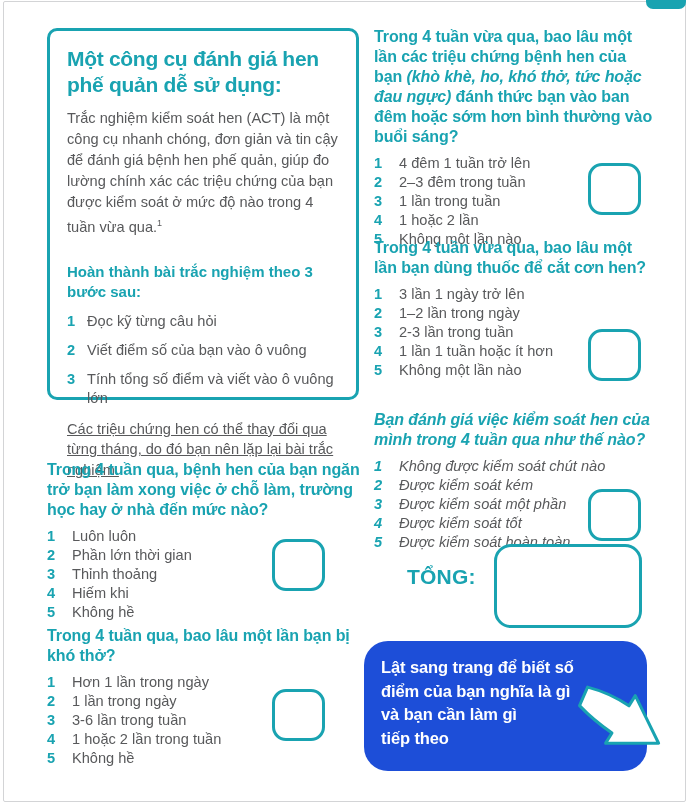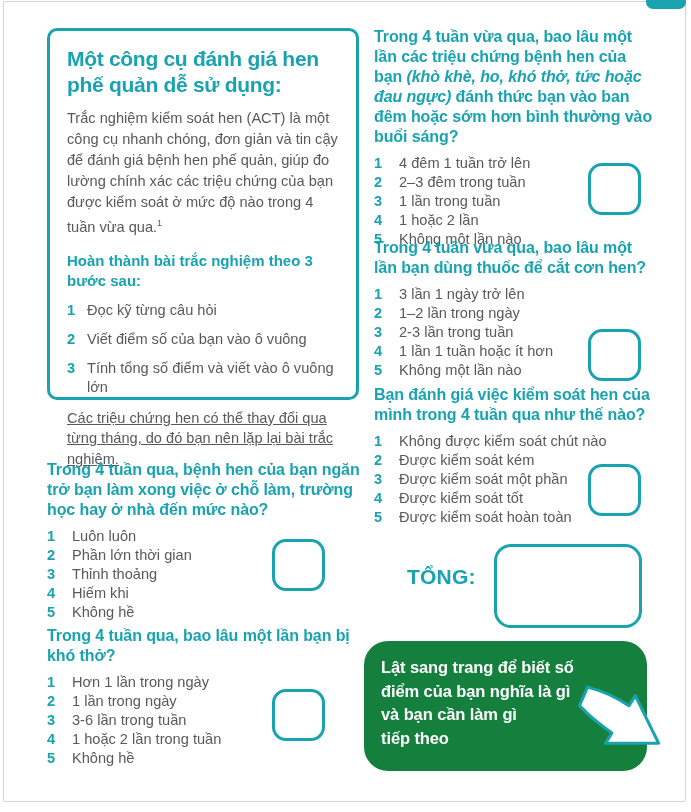--- a/index.html
+++ b/index.html
@@ -20,31 +20,31 @@
     position:absolute;left:47px;top:28px;width:312px;height:372px;
     box-sizing:border-box;border:3px solid #19a3b1;border-radius:10px;
     padding:11px 14px 0 17px;background:#fff;
   }
   .intro-title{
     color:#19a3b1;font-weight:bold;font-size:21px;line-height:26px;
     letter-spacing:-0.3px;white-space:pre-line;margin:4px 0 10px 0;
   }
   .intro-desc{color:#58595b;font-size:14.6px;line-height:21px;}
   .intro-desc sup{font-size:9px;}
-  .steps-heading{color:#19a3b1;font-weight:bold;font-size:15px;line-height:20px;margin-top:13px;}
+  .steps-heading{color:#19a3b1;font-weight:bold;font-size:15px;line-height:20px;margin-top:24px;}
   .steps{margin:10px 0 0 0;padding:0;list-style:none;}
   .steps .step{display:flex;margin-bottom:10px;font-size:14.6px;line-height:19px;}
   .steps .num{color:#19a3b1;font-weight:bold;width:20px;flex:none;}
   .steps .txt{color:#58595b;}
   .intro-note{color:#58595b;font-size:14.6px;line-height:20.5px;margin-top:11px;text-decoration:underline;}
   
   .q{position:absolute;}
   .qr1{left:374px;top:27px;width:280px;}
   .qr2{left:374px;top:238px;width:280px;}
-  .qr3{left:374px;top:385px;width:280px;}
+  .qr3{left:374px;top:410px;width:280px;font-style:italic;}
   .ql1{left:47px;top:460px;width:317px;}
   .ql2{left:47px;top:626px;width:317px;}
   .q-head{
     color:#19a3b1;font-weight:bold;font-size:16px;line-height:20px;
     margin:0 0 7px 0;letter-spacing:-0.1px;
   }
   .q-head em{font-style:italic;font-weight:bold;}
   .opts{margin:0;padding:0;list-style:none;}
   .opt{display:flex;font-size:14.6px;line-height:19px;}
   .opt .num{color:#19a3b1;font-weight:bold;width:25px;flex:none;}
@@ -63,21 +63,21 @@
     position:absolute;left:407px;top:565px;color:#19a3b1;
     font-weight:bold;font-size:21px;letter-spacing:0.2px;
   }
   .total-box{
     position:absolute;left:494px;top:544px;width:148px;height:84px;
     box-sizing:border-box;border:3px solid #19a3b1;border-radius:17px;background:#fff;
   }
   
   .callout{
     position:absolute;left:364px;top:641px;width:283px;height:130px;
-    background:#15803d;border-radius:24px;
+    background:#1d4ed8;border-radius:24px;
   }
   .callout-text{
     position:absolute;left:17px;top:15px;width:240px;
     color:#ffffff;font-weight:bold;font-size:16.5px;line-height:23.5px;
     white-space:pre-line;letter-spacing:-0.1px;
   }
   .arrow-icon{
     position:absolute;left:573px;top:690px;width:100px;height:62px;
     transform:rotate(32deg);overflow:visible;
   }

